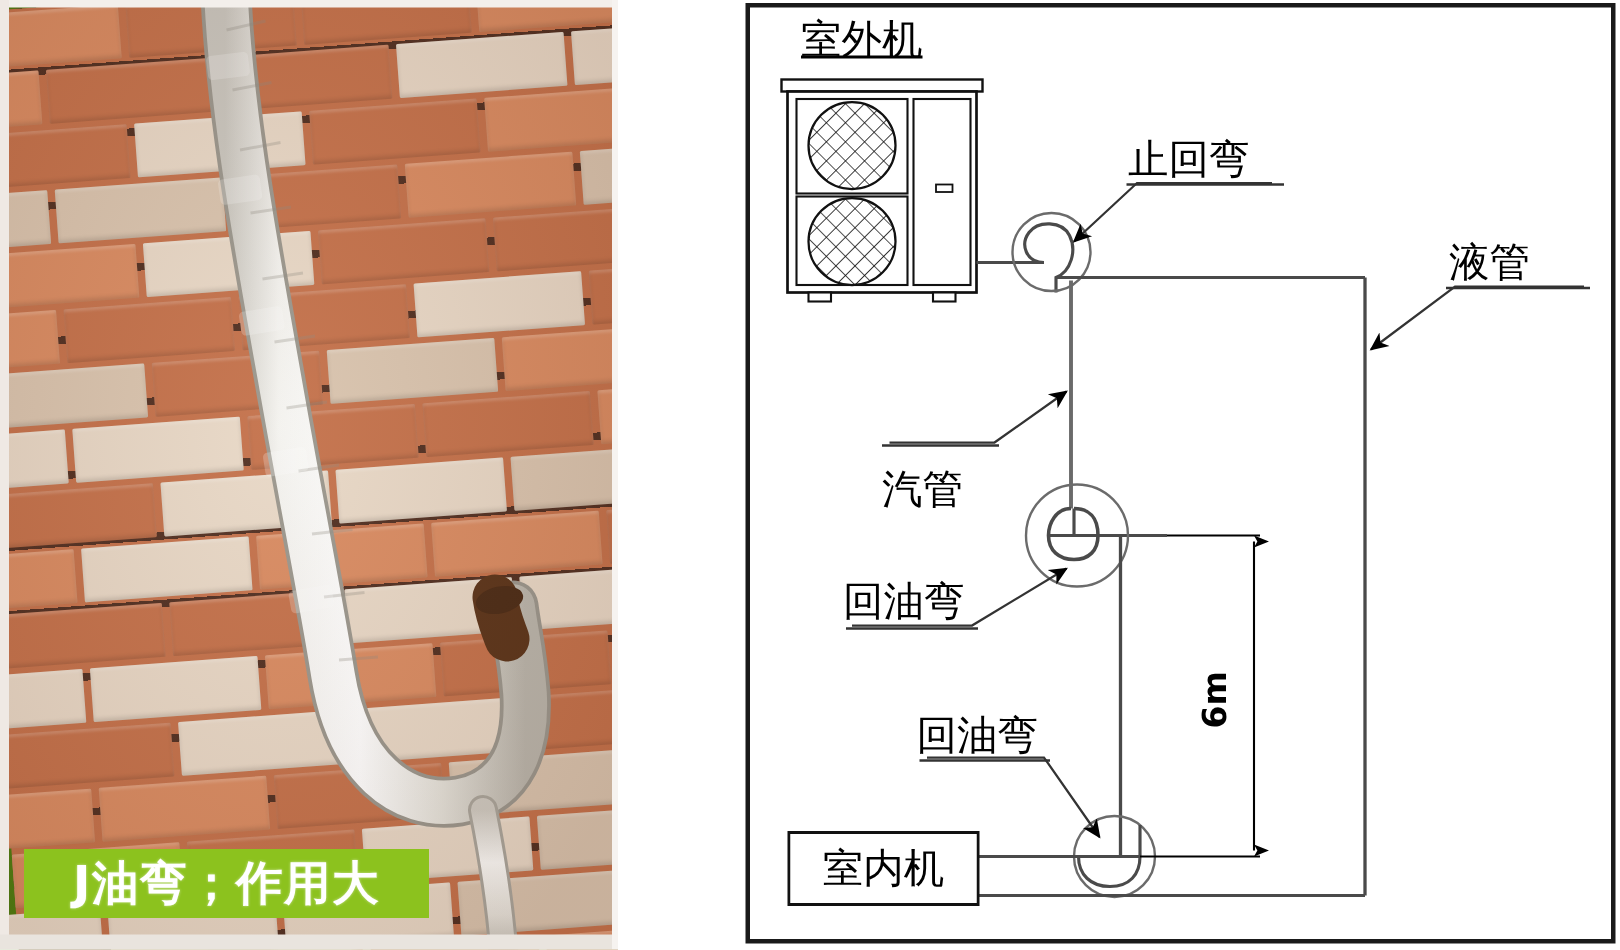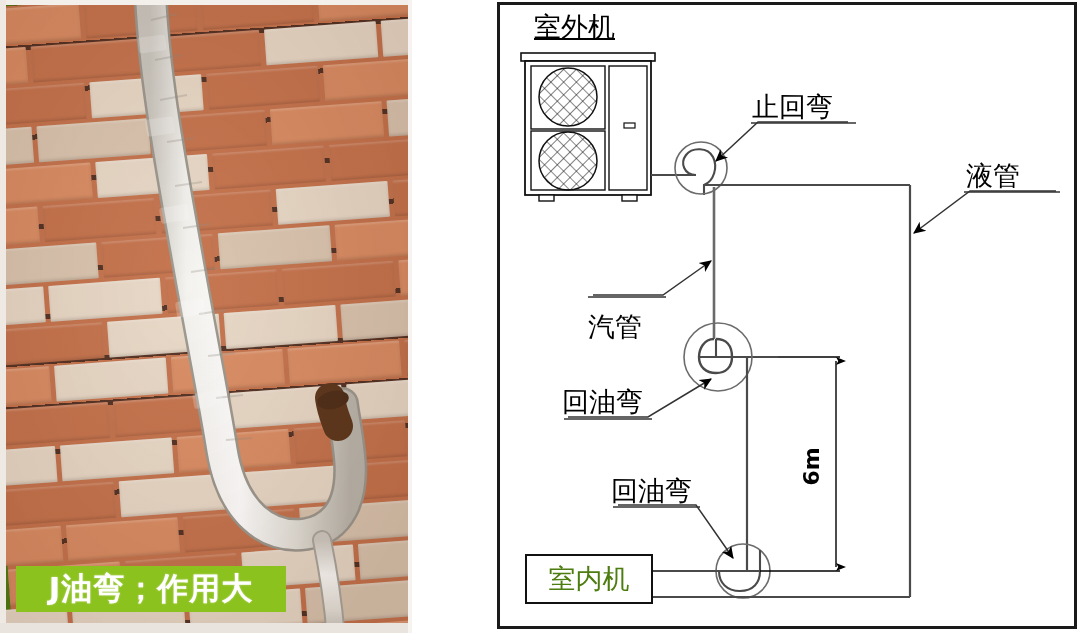--- a/index.html
+++ b/index.html
@@ -40,21 +40,21 @@
   #diagram{position:absolute;left:497px;top:2px;width:580px;height:627px;
      background:#ffffff;border:3px solid #1a1a1a;box-sizing:border-box;}
   #diagram-svg{position:absolute;left:0;top:0;width:574px;height:621px;}
 
   .dlabel{position:absolute;font-family:"DejaVu Sans","Liberation Sans",sans-serif;
      color:#000;white-space:nowrap;font-size:27px;line-height:1;}
   .vert6m{position:absolute;font-size:22px;font-weight:bold;color:#000;
      transform:rotate(-90deg);transform-origin:50% 50%;
      font-family:"DejaVu Sans","Liberation Sans",sans-serif;}
   .unitbox{position:absolute;border:2px solid #000;background:#fff;
-     display:flex;align-items:center;justify-content:center;font-size:27px;color:#4d7c0f;}
+     display:flex;align-items:center;justify-content:center;font-size:27px;color:#000000;}
 </style>
 </head>
 <body>
 
 <div id="page">
 
   <div id="photo">
     <div class="brickwall" id="brickwall">
         <div class="brickrow" style="top: 0px;">
           <div class="brick" style="left: 0px; width: 112px; background: rgb(217, 139, 97);"></div>

